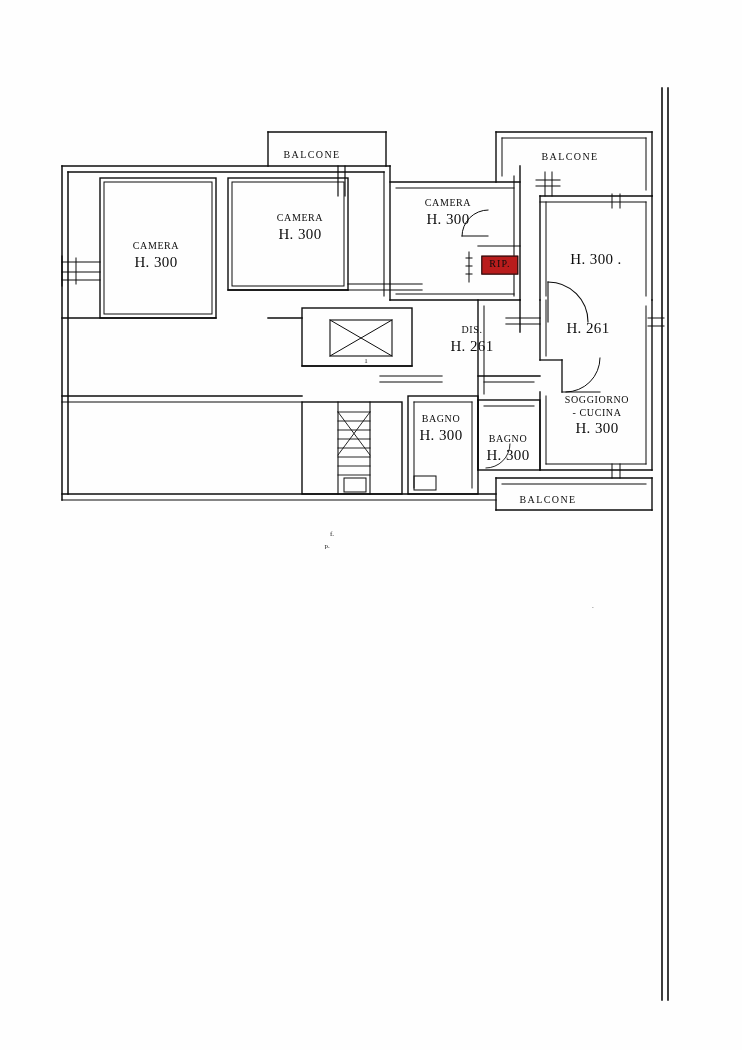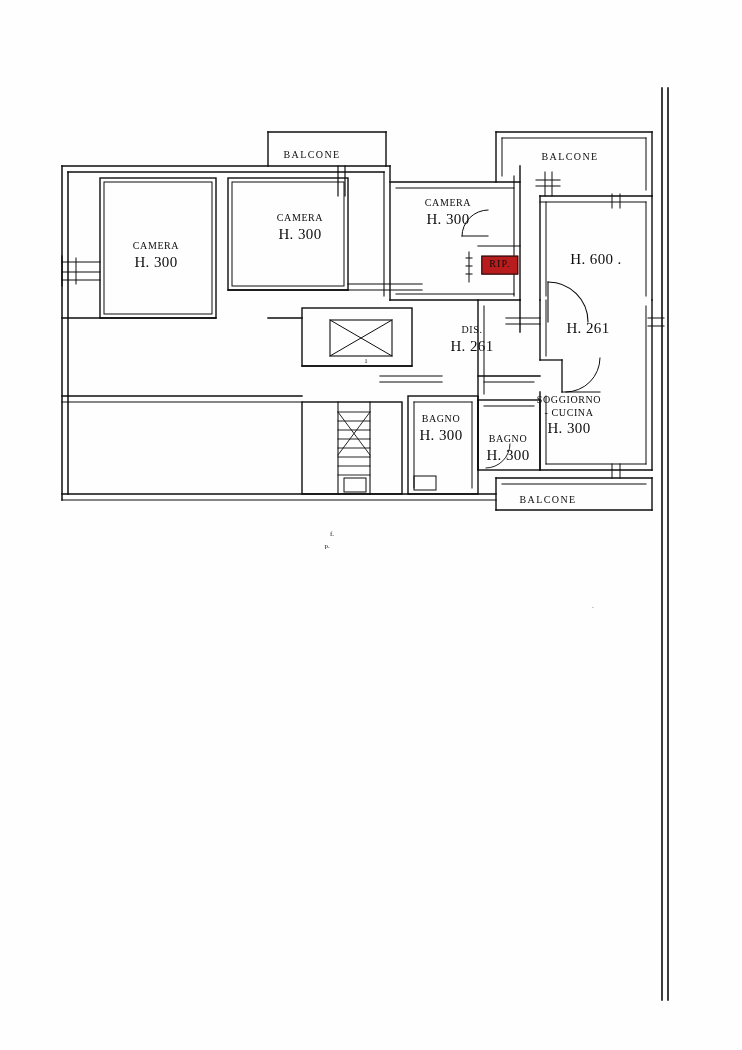--- a/index.html
+++ b/index.html
@@ -245,28 +245,28 @@
     <div class="room-label boxed" style="left:500px; top:265px;">
       <span>RIP.</span>
     </div>
 
     <div class="room-label" style="left:472px; top:340px;">
       <span>DIS.</span>
       <span class="h">H. 261</span>
     </div>
 
     <div class="room-label" style="left:596px; top:259px;">
-      <span class="h">H. 600 .</span>
+      <span class="h">H. 300 .</span>
     </div>
 
     <div class="room-label" style="left:588px; top:328px;">
       <span class="h">H. 261</span>
     </div>
 
-    <div class="room-label" style="left:569px; top:416px;">
+    <div class="room-label" style="left:597px; top:416px;">
       <span>SOGGIORNO
 - CUCINA</span>
       <span class="h">H. 300</span>
     </div>
 
     <div class="room-label" style="left:441px; top:429px;">
       <span>BAGNO</span>
       <span class="h">H. 300</span>
     </div>
 

